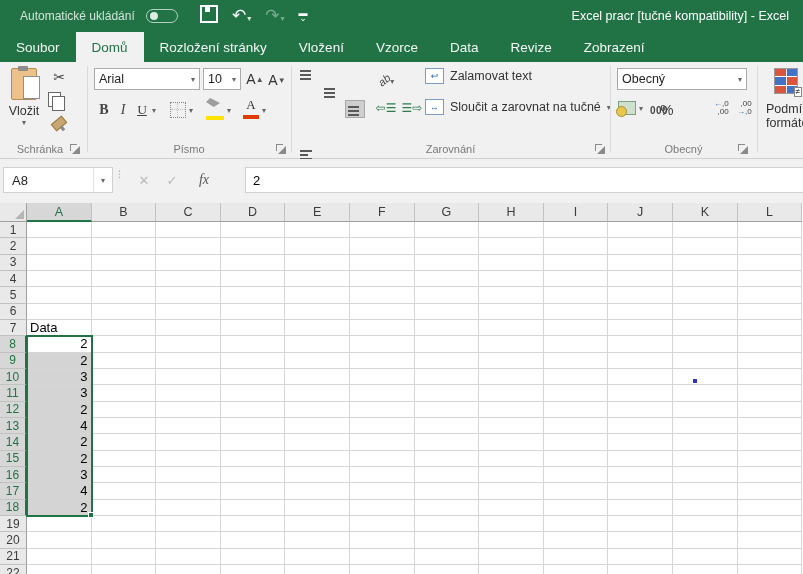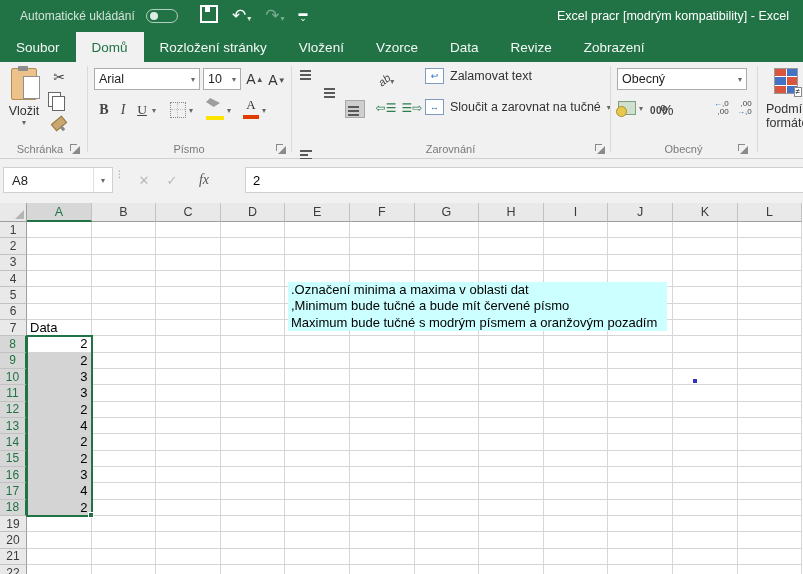--- a/index.html
+++ b/index.html
@@ -125,21 +125,21 @@
     <div class="abs autosave-label">Automatické ukládání</div>
     <div class="abs toggle">
         <span class="toggle-knob"></span>
       </div>
     <div class="abs qat">
       <span><span class="save-icon"></span></span>
       <span><span class="undo-icon">↶</span><span class="mini-caret">▾</span></span>
       <span><span class="redo-icon">↷</span><span class="mini-caret dim">▾</span></span>
       <span class="qat-more-icon">▬<br>⌄</span>
     </div>
-    <div class="abs window-title">Excel pracr  [modrým kompatibility]  -  Excel</div>
+    <div class="abs window-title">Excel pracr  [tučné kompatibility]  -  Excel</div>
   </div>
 
   <div class="abs tabrow">
     <div style="display:flex">
         <div class="tab">Soubor</div>
         <div class="tab active">Domů</div>
         <div class="tab">Rozložení stránky</div>
         <div class="tab">Vložení</div>
         <div class="tab">Vzorce</div>
         <div class="tab">Data</div>
@@ -605,21 +605,16 @@
         <div class="abs cell" style="left: 479.2px; top: 361.93px; width: 64.6px; height: 16.33px;"></div>
         <div class="abs cell" style="left: 543.8px; top: 361.93px; width: 64.6px; height: 16.33px;"></div>
         <div class="abs cell" style="left: 608.4px; top: 361.93px; width: 64.6px; height: 16.33px;"></div>
         <div class="abs cell" style="left: 673px; top: 361.93px; width: 64.6px; height: 16.33px;"></div>
         <div class="abs cell" style="left: 737.6px; top: 361.93px; width: 64.6px; height: 16.33px;"></div>
       </div>
 
     <div class="abs sel-border" id="sel-border" style="left: 26px; top: 132.31px; width: 66.6px; height: 181.63px;"></div>
     <div class="abs fill-handle" id="fill-handle" style="left: 87.6px; top: 308.94px;"></div>
 
-    <div class="abs sheet-textbox" style="left:288px;top:79px;width:379px;height:49px;">
-      <div>.Označení minima a maxima v oblasti dat</div>
-      <div>,Minimum bude tučné a bude mít červené písmo</div>
-      <div>Maximum bude tučné s modrým písmem a oranžovým pozadím</div>
-    </div>
 
     <div class="abs stray-dot" style="left:693px;top:176px;"></div>
   </div>
 </div>
 
 </body></html>

